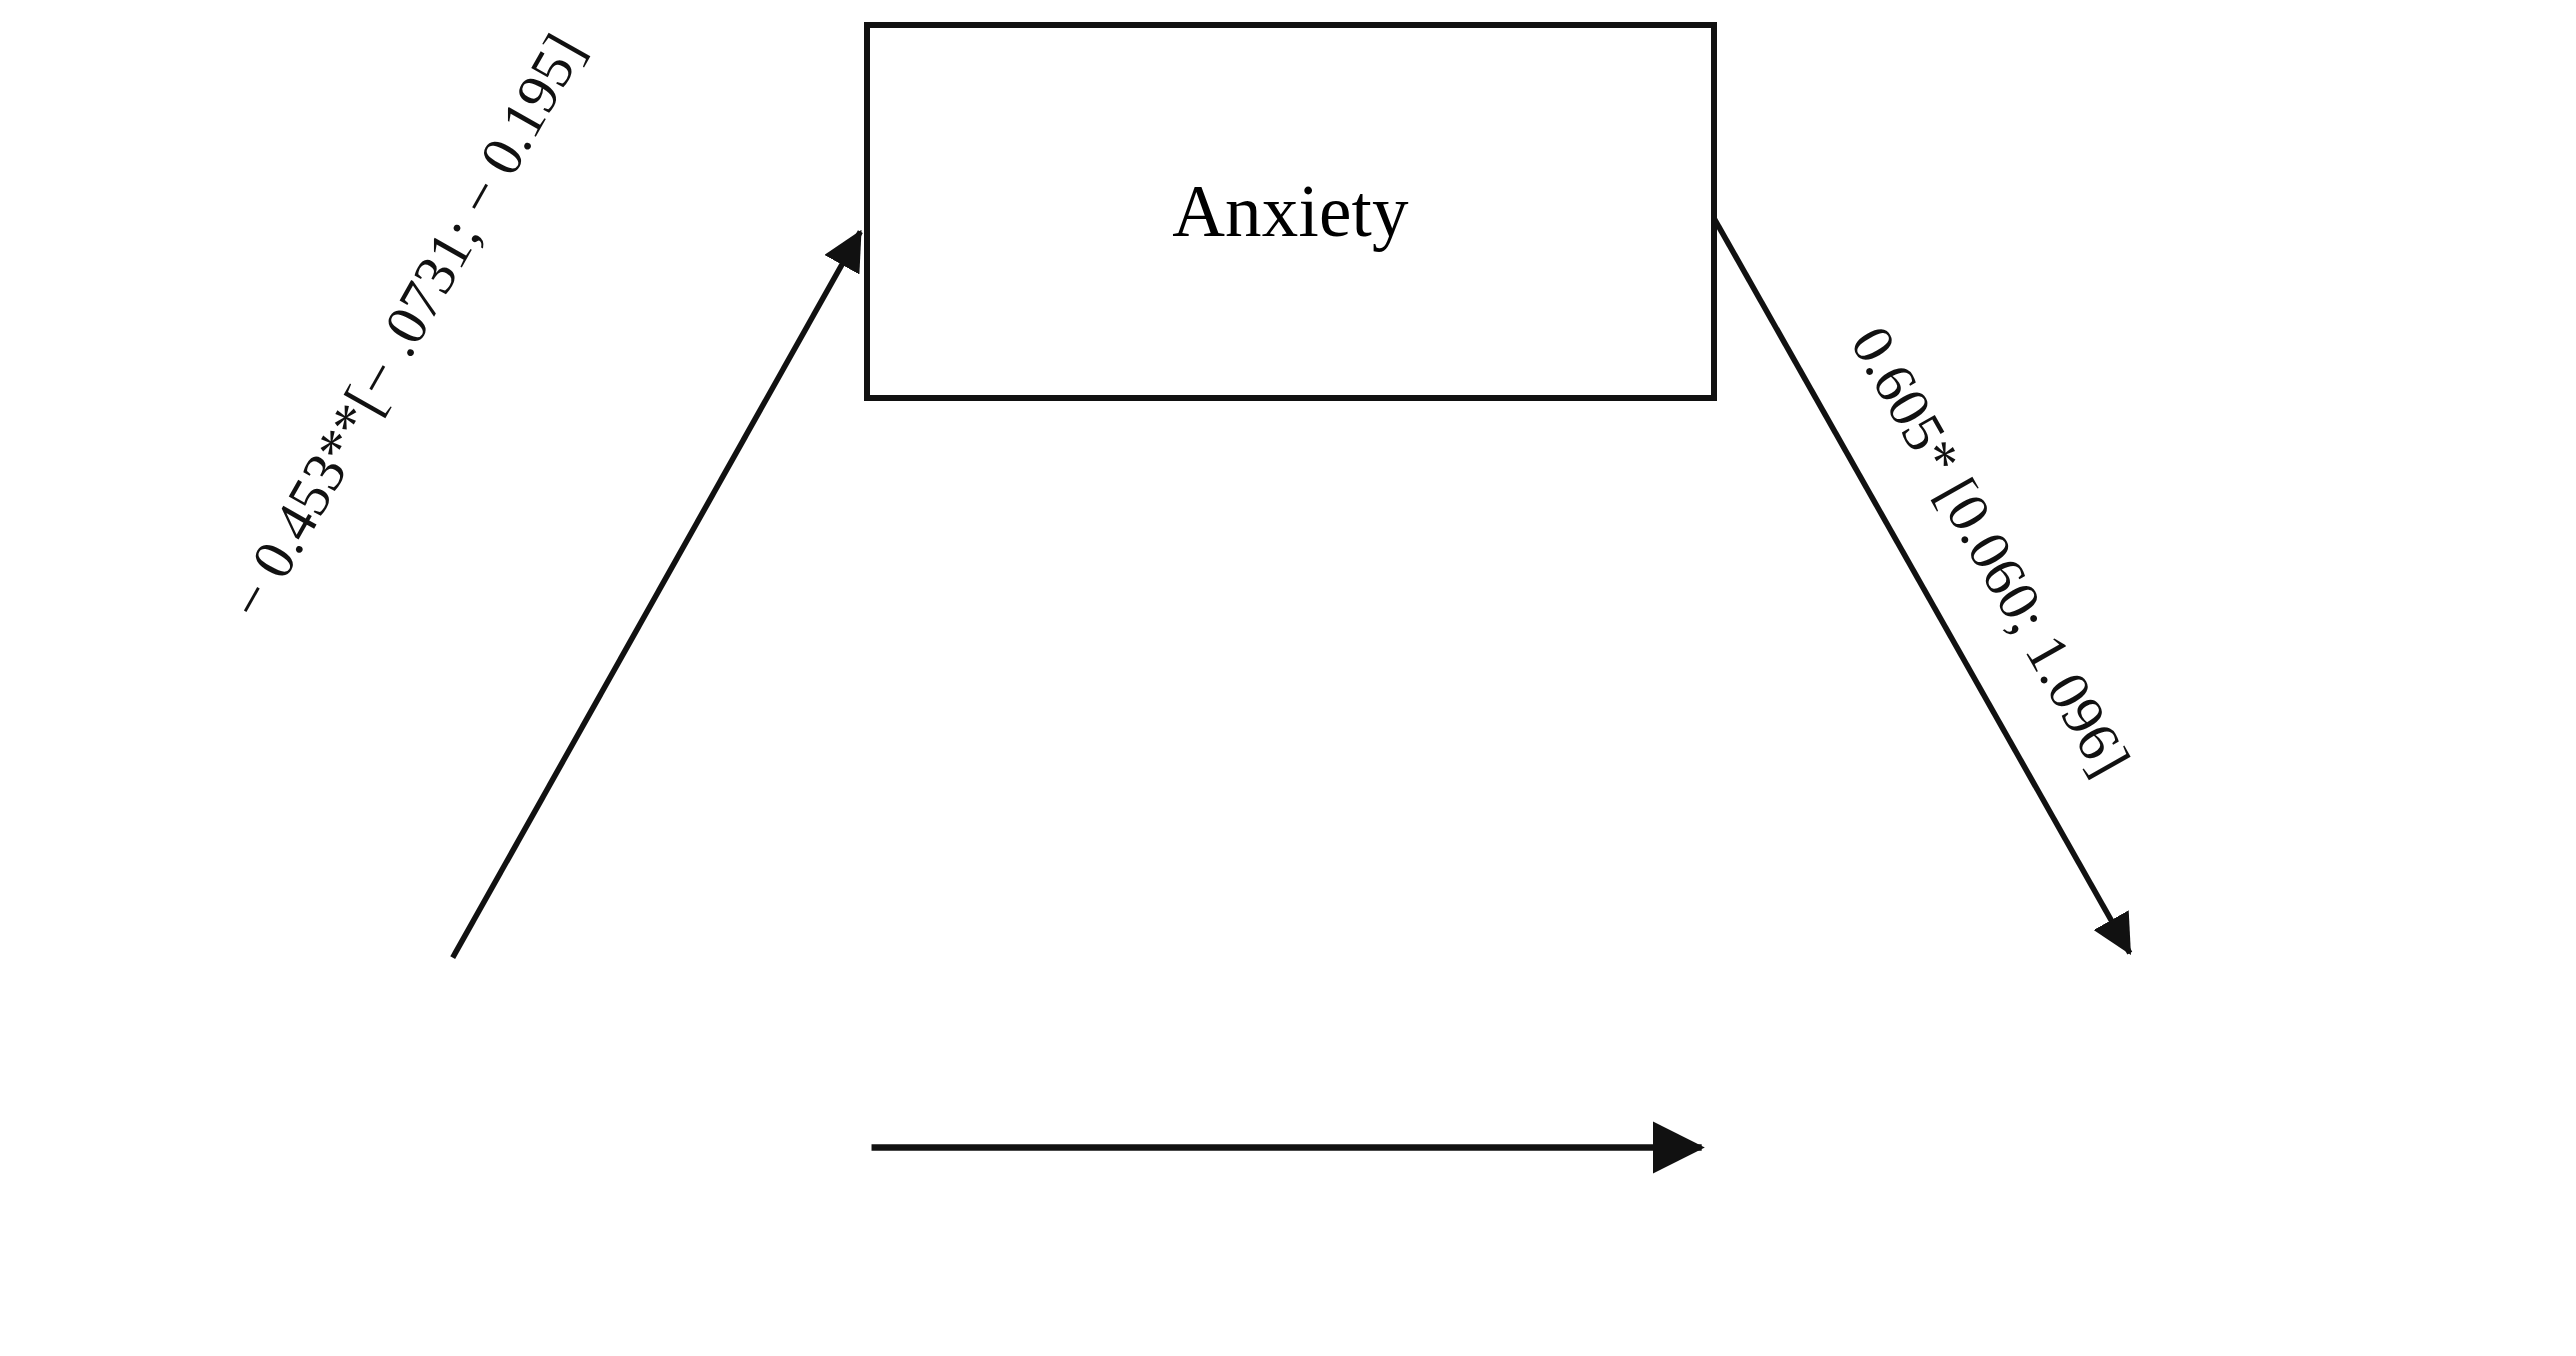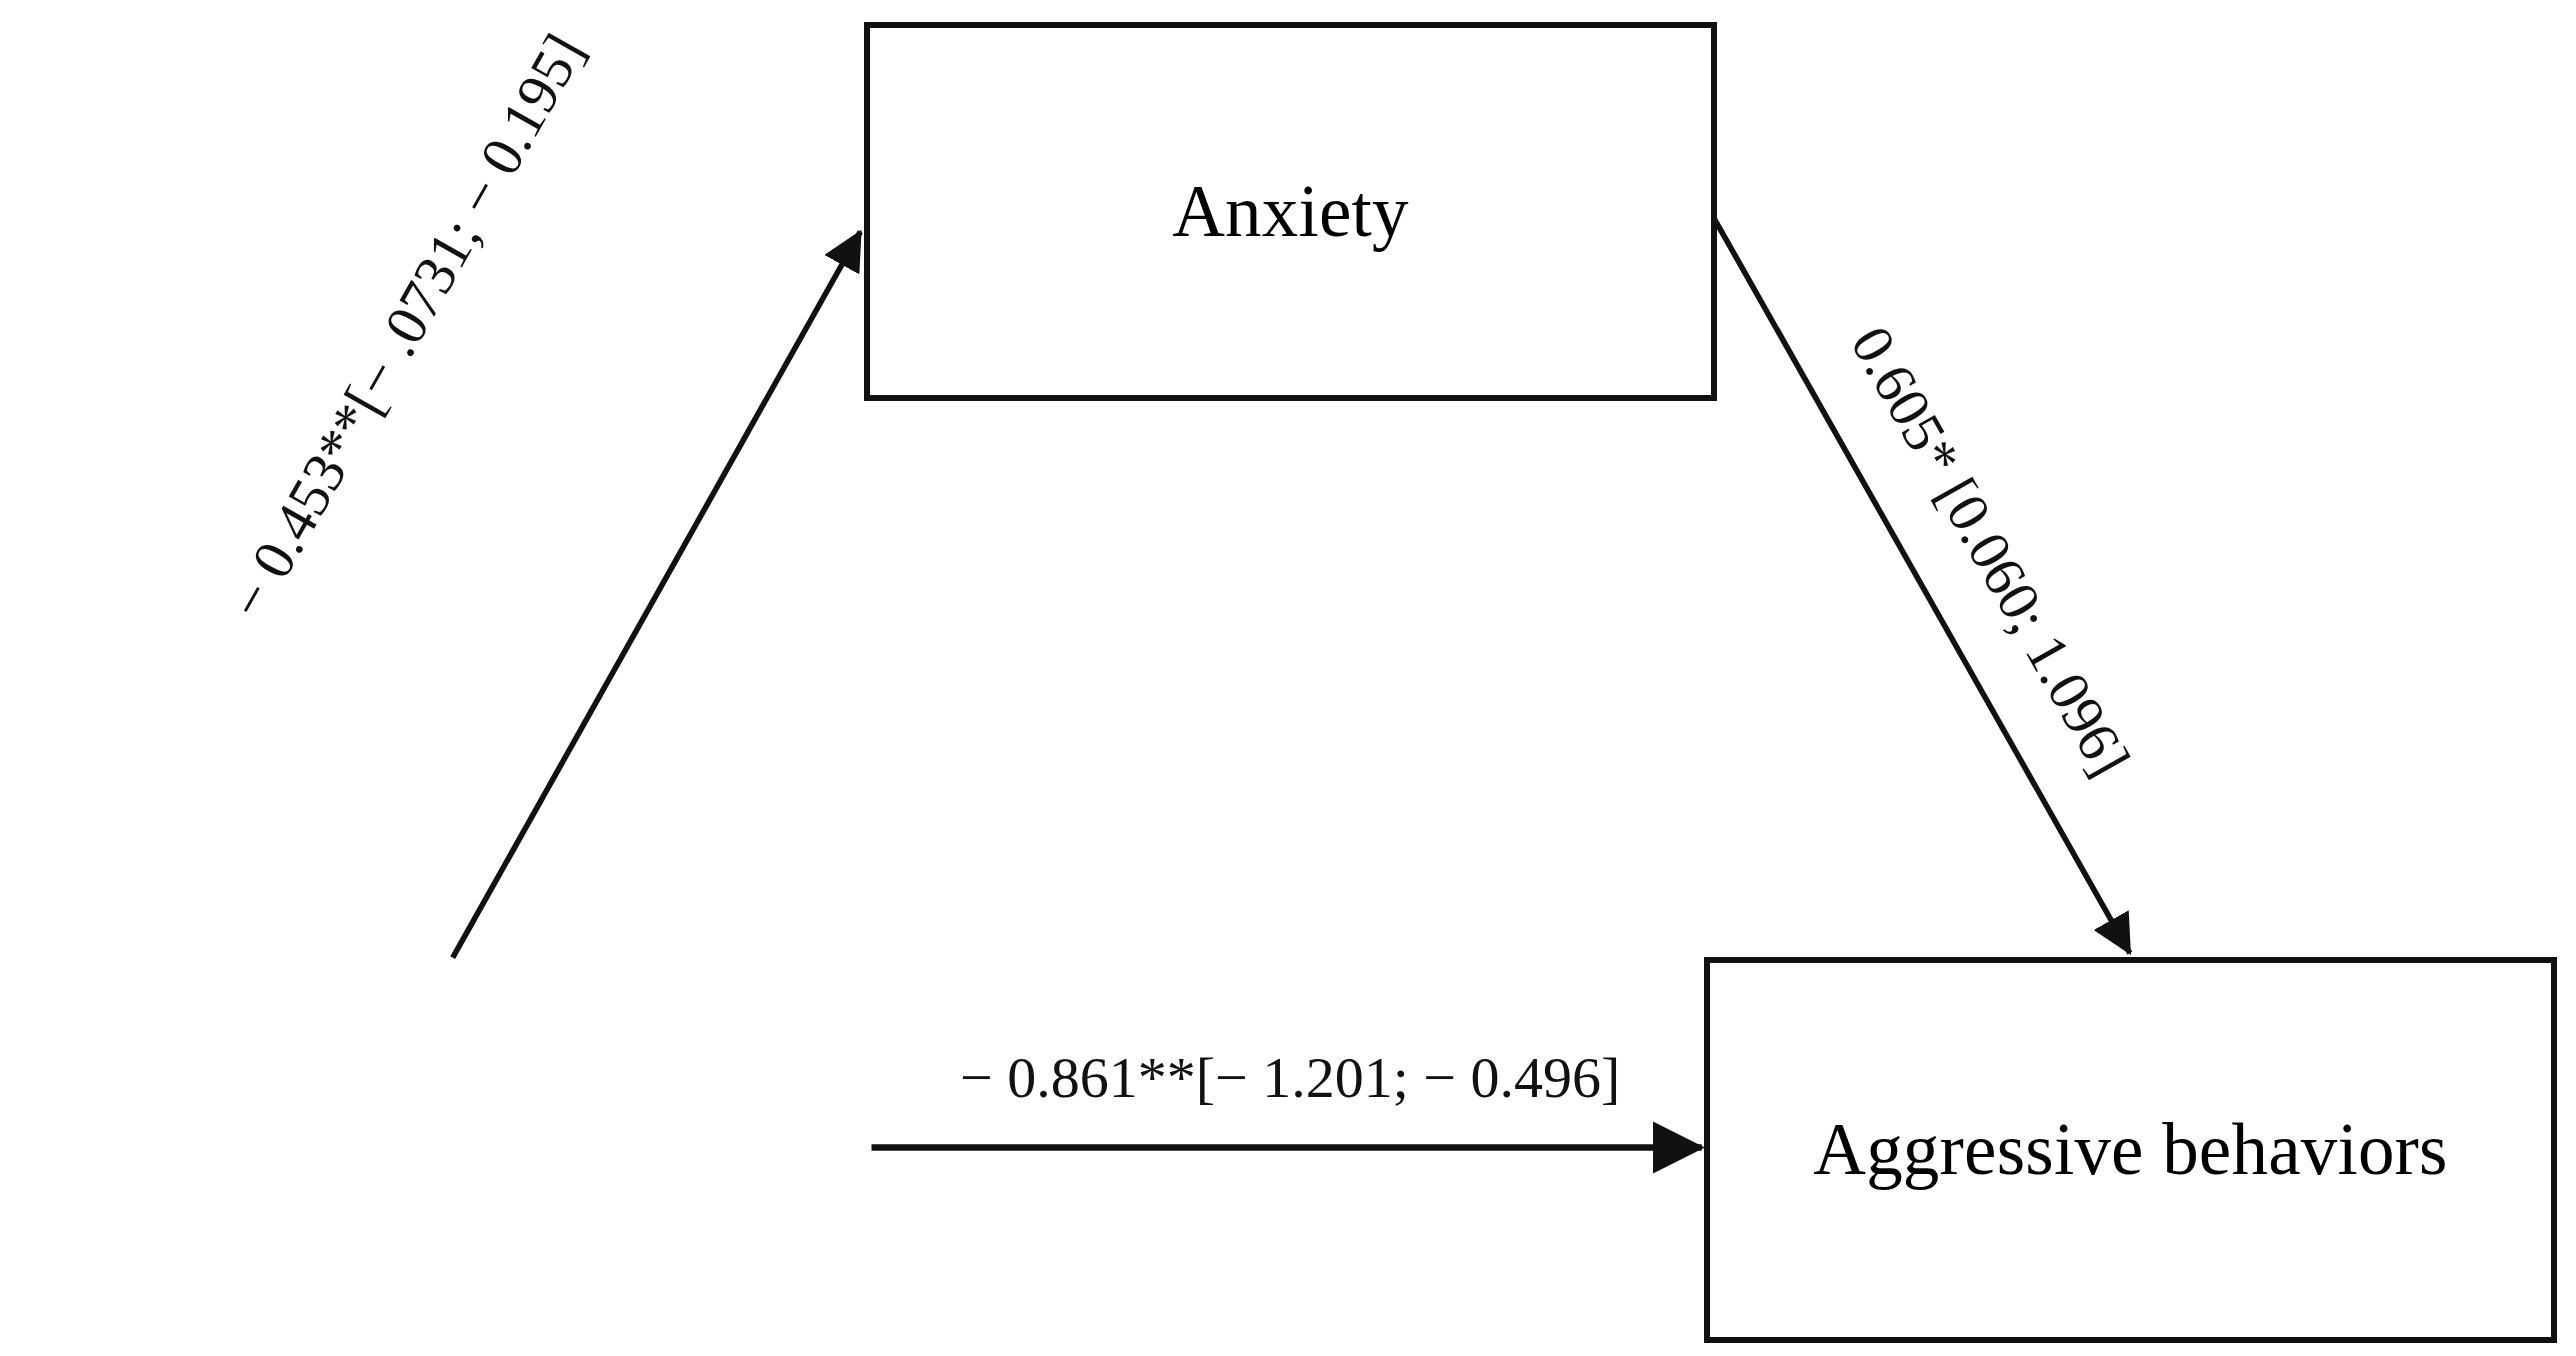--- a/index.html
+++ b/index.html
@@ -108,24 +108,20 @@
     <line x1="1841" y1="234" x2="2288" y2="1024" stroke="#111111" stroke-width="6" marker-end="url(#arrow-b)"></line>
 
     <line x1="936" y1="1233" x2="1828" y2="1233" stroke="#111111" stroke-width="7" marker-end="url(#arrow-c)"></line>
   </svg>
 
   <div class="node-box" id="box-anxiety">
     <span class="node-label">Anxiety</span>
   </div>
 
 
-  <div class="node-box" id="box-aggressive">
-    <span class="node-label">Aggressive behaviors</span>
-  </div>
 
   <div class="edge-label" id="label-a-path">− 0.453**[− .0731; − 0.195]</div>
 
   <div class="edge-label" id="label-b-path">0.605* [0.060; 1.096]</div>
 
-  <div class="edge-label" id="label-c-path">− 0.861**[− 1.201; − 0.496]</div>
 
 </div>
 
 
 </body></html>

